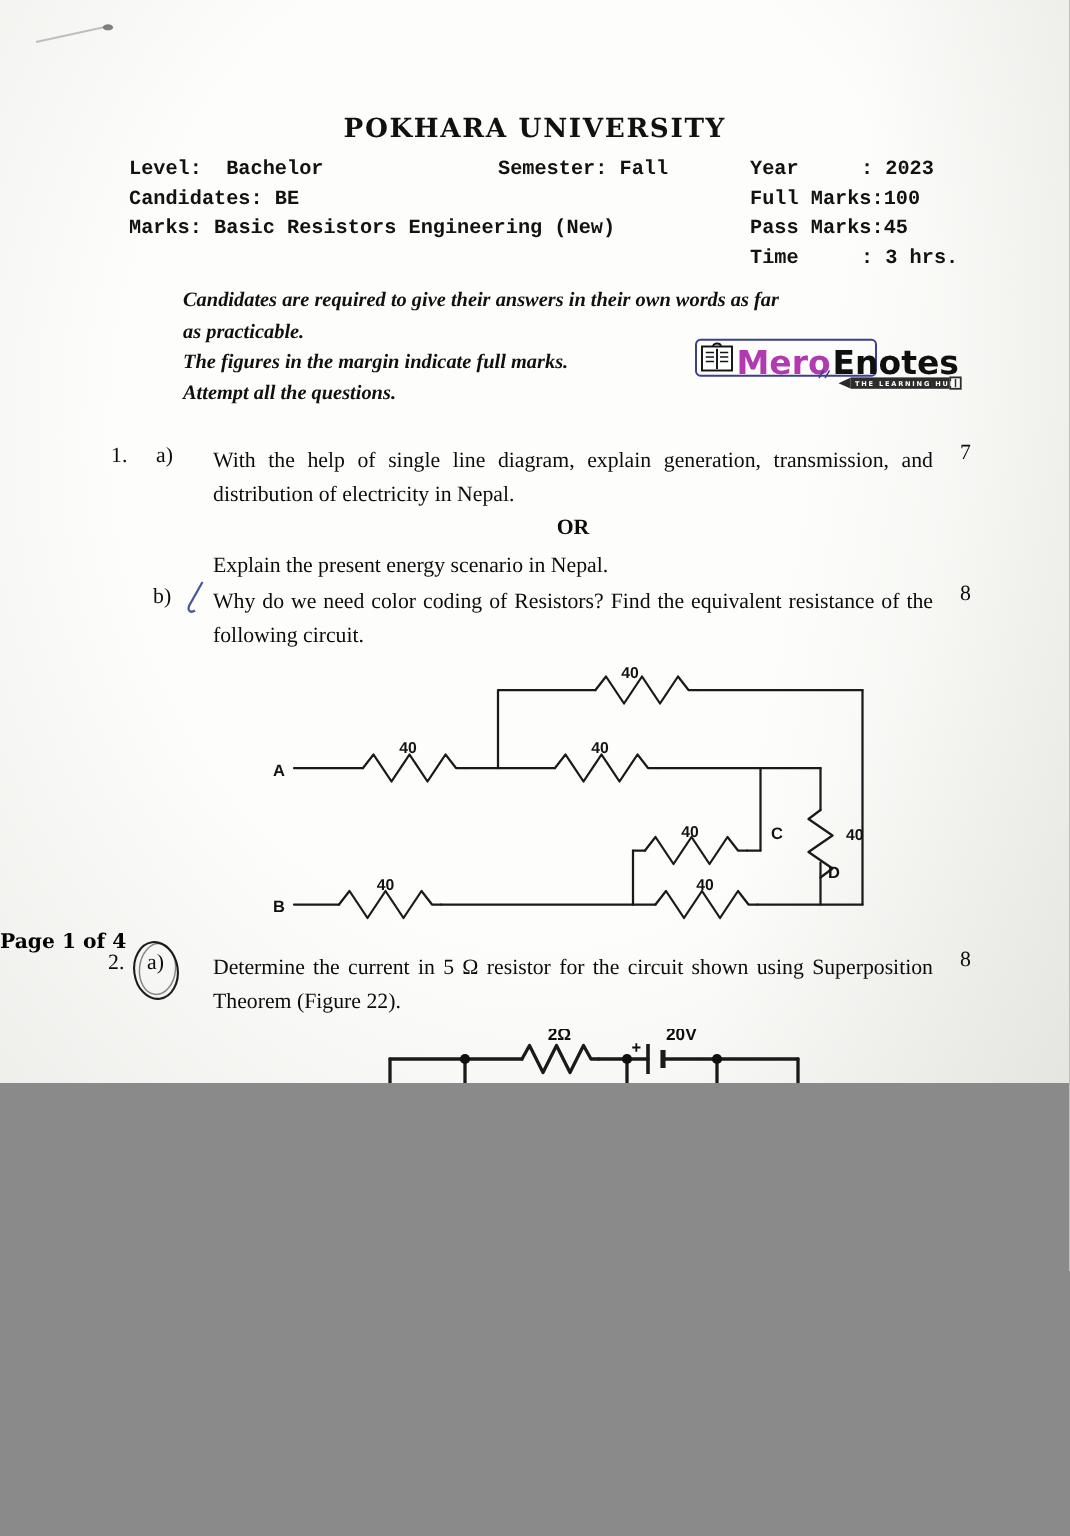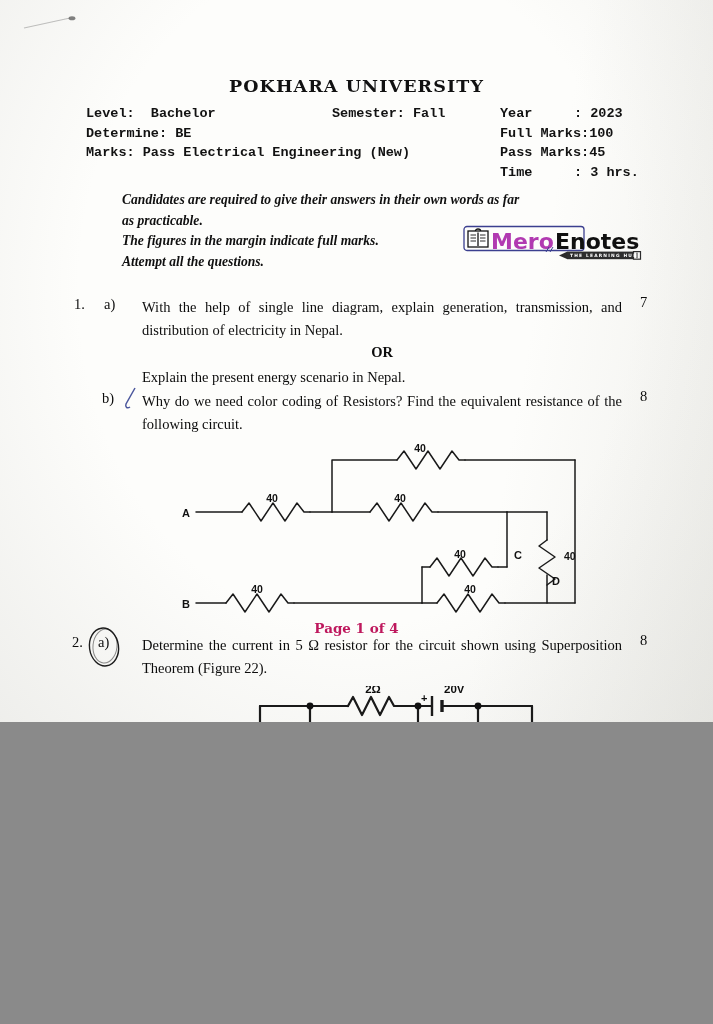--- a/index.html
+++ b/index.html
@@ -50,22 +50,22 @@
   }
   .qtext.nojust{text-align:left;}
   .marks{position:absolute;font-size:14.5px;}
   .or-word{position:absolute;font-size:14.5px;font-weight:bold;text-align:center;}
   .circle-a{position:absolute;pointer-events:none;}
   .fig-cap{
     position:absolute;left:0;right:0;text-align:center;
     font-family:"Liberation Sans",sans-serif;font-size:12.5px;color:#141414;padding-left:43px;
   }
   .footer{
-    position:absolute;left:0;right:0;bottom:86px;text-align:center;
-    font-family:"DejaVu Serif",serif;font-weight:bold;font-size:13.5px;color:#be185d;
+    position:absolute;left:0;right:0;bottom:86px;text-align:left;
+    font-family:"DejaVu Serif",serif;font-weight:bold;font-size:13.5px;color:#000000;
   }
   svg{display:block;}
   .cwire{stroke:#1a1a1a;fill:none;}
   .clabel{font-family:"Liberation Sans",sans-serif;font-weight:bold;fill:#111;}
   .clabel2{font-family:"Liberation Sans",sans-serif;font-weight:bold;fill:#0d0d0d;}
 </style>
 </head>
 <body>
 
 <div class="page">
@@ -79,26 +79,26 @@
 
   <div class="univ-title">POKHARA UNIVERSITY</div>
 
   <div class="meta">
     <div class="col-left">
       <div>
         <span>Level:</span>
         &nbsp;<span>Bachelor</span>
       </div>
       <div>
-        <span>Determine:</span>
+        <span>Candidates:</span>
         <span>BE</span>
       </div>
       <div>
         <span>Marks:</span>
-        <span>Pass Electrical Engineering (New)</span>
+        <span>Basic Resistors Engineering (New)</span>
       </div>
     </div>
     <div class="col-mid">Semester: Fall</div>
     <div class="col-right">
       <div class="mr-row">
         <span class="mr-k">Year</span>
         <span>: 2023</span>
       </div>
       <div class="mr-row">
         <span class="mr-k">Full Marks:</span>

